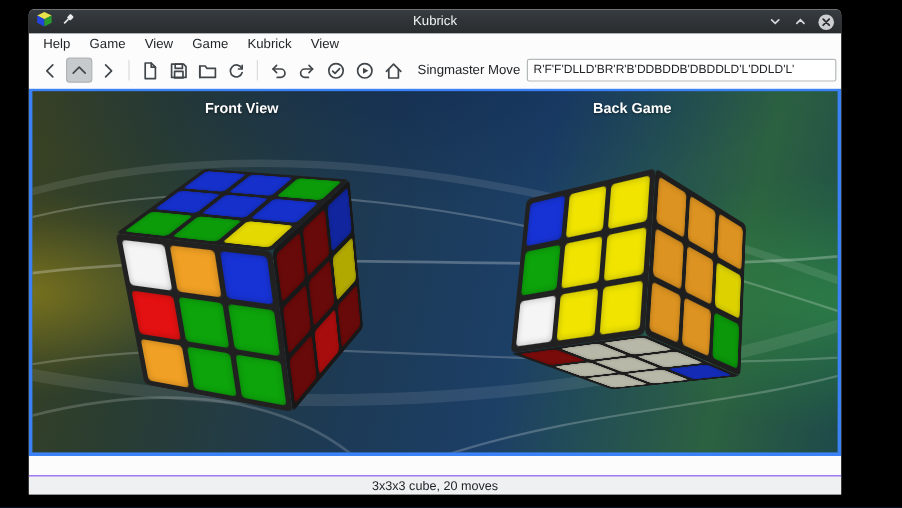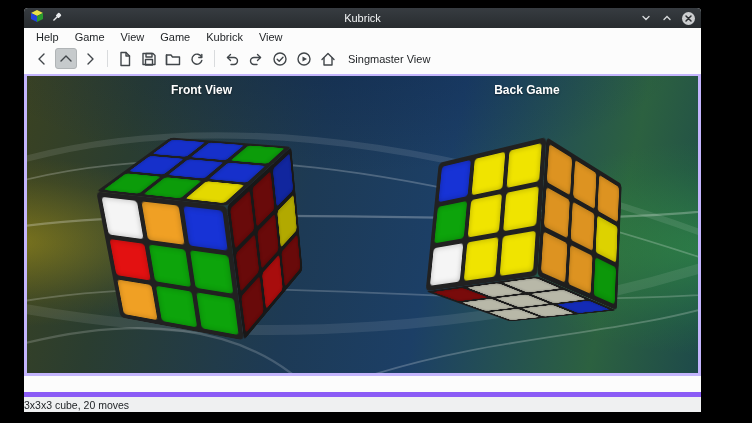--- a/index.html
+++ b/index.html
@@ -20,21 +20,21 @@
   .menu-item{font-size:11px;color:#232629;padding:0 8px;cursor:default;}
   
   .toolbar{height:27px;background:#fcfcfc;display:flex;align-items:center;padding:0 4px 2px 6px;flex:0 0 auto;}
   .tool-btn{width:22px;height:21px;display:flex;align-items:center;justify-content:center;border-radius:3px;margin:0 1px;}
   .tool-btn.pressed{background:#c6cacc;border:1px solid #b0b4b6;box-sizing:border-box;}
   .tool-sep{width:1px;height:17px;background:#d9dbdd;margin:0 5px;}
   .sm-label{font-size:11px;color:#232629;margin:0 5px 0 8px;white-space:nowrap;}
   .sm-input{flex:1;height:17px;border:1px solid #b4b8ba;border-radius:2px;background:#fff;
     font-size:10px;color:#232629;padding:0 5px;font-family:"Liberation Sans","DejaVu Sans",sans-serif;outline:none;}
   
-  .scene-wrap{flex:1;padding:2px 3px 3px 3px;background:#c4b5fd;min-height:0;}
+  .scene-wrap{flex:1;padding:2px 3px 3px 3px;background:#3b82f6;min-height:0;}
   .scene{position:relative;width:100%;height:100%;overflow:hidden;
     background:
       radial-gradient(42% 38% at -2% 56%, rgba(196,170,20,.48), rgba(120,110,20,.18) 55%, transparent 75%),
       radial-gradient(40% 45% at 102% 58%, rgba(60,190,70,.40), rgba(40,140,60,.15) 60%, transparent 80%),
       radial-gradient(70% 55% at 45% -8%, rgba(10,35,80,.45), transparent 75%),
       linear-gradient(102deg,#3a4222 0%,#2a3d30 16%,#1d3a55 42%,#1c3f66 60%,#2c6140 85%,#1e4a4a 100%);}
   .swooshes{position:absolute;inset:0;width:100%;height:100%;}
   .view-label{position:absolute;top:7px;transform:translateX(-50%);color:#fff;font-weight:bold;
     font-size:12px;text-shadow:0 1px 2px rgba(0,0,0,.5);}
   
@@ -50,22 +50,22 @@
   .cube.front-cube .face.front{transform:translateZ(70px);}
   .cube.front-cube .face.right{transform:rotateY(90deg) translateZ(70px);filter:brightness(.74);}
   .cube.front-cube .face.top{transform:rotateX(90deg) translateZ(70px);filter:brightness(.95);}
   .cube.back-cube{width:134px;height:134px;margin:-67px 0 0 -67px;
     transform:rotateZ(4deg) rotateX(18deg) rotateY(-38deg);}
   .cube.back-cube .face{width:134px;height:134px;}
   .cube.back-cube .face.front{transform:translateZ(67px);}
   .cube.back-cube .face.right{transform:rotateY(90deg) translateZ(67px);filter:brightness(.92);}
   .cube.back-cube .face.bottom{transform:rotateX(-90deg) translateZ(67px);filter:brightness(.85);}
   
-  .statusbar{height:15px;background:#eff0f1;border-top:5px solid #8b5cf6;display:flex;
-    align-items:center;flex:0 0 auto;margin-top:16px;}
+  .statusbar{height:15px;background:#eff0f1;border-top:1px solid #8b5cf6;display:flex;
+    align-items:center;justify-content:center;flex:0 0 auto;margin-top:16px;}
   .status-text{font-size:10.5px;color:#232629;}
   .icon-stroke{stroke:#41464a;fill:none;stroke-width:1.4;stroke-linecap:round;stroke-linejoin:round;}
 </style>
 </head>
 <body>
 
 <div class="window">
 
   <div class="titlebar">
     <div class="tb-left">
@@ -180,21 +180,22 @@
           <circle cx="9" cy="9" r="6"></circle>
           <polygon points="7.5,6.5 12,9 7.5,11.5" fill="#41464a" stroke="none"></polygon>
         </svg>
     </span>
     <span class="tool-btn">
       <svg width="18" height="18" viewBox="0 0 18 18" class="icon-stroke">
           <polyline points="3,9.5 9,3.5 15,9.5"></polyline>
           <path d="M5,8 v7 h8 v-7"></path>
         </svg>
     </span>
-    <span class="sm-label">Singmaster View</span>
+    <span class="sm-label">Singmaster Move</span>
+    <input class="sm-input" type="text" value="R'F'F'DLLD'BR'R'B'DDBDDB'DBDDLD'L'DDLD'L'" style="">
   </div>
 
   <div class="scene-wrap">
     <div class="scene">
       <svg class="swooshes" viewBox="0 0 671 331" preserveAspectRatio="none">
         <path d="M-10,95 C180,35 420,70 700,185" stroke="rgba(255,255,255,.10)" stroke-width="7" fill="none"></path>
         <path d="M-10,118 C160,70 380,92 700,212" stroke="rgba(255,255,255,.22)" stroke-width="2" fill="none"></path>
         <path d="M-10,168 C200,138 500,175 700,148" stroke="rgba(255,255,255,.26)" stroke-width="2.5" fill="none"></path>
         <path d="M-10,258 C220,305 480,285 700,205" stroke="rgba(255,255,255,.09)" stroke-width="11" fill="none"></path>
         <path d="M-10,252 C200,212 430,265 700,242" stroke="rgba(255,255,255,.20)" stroke-width="2" fill="none"></path>

